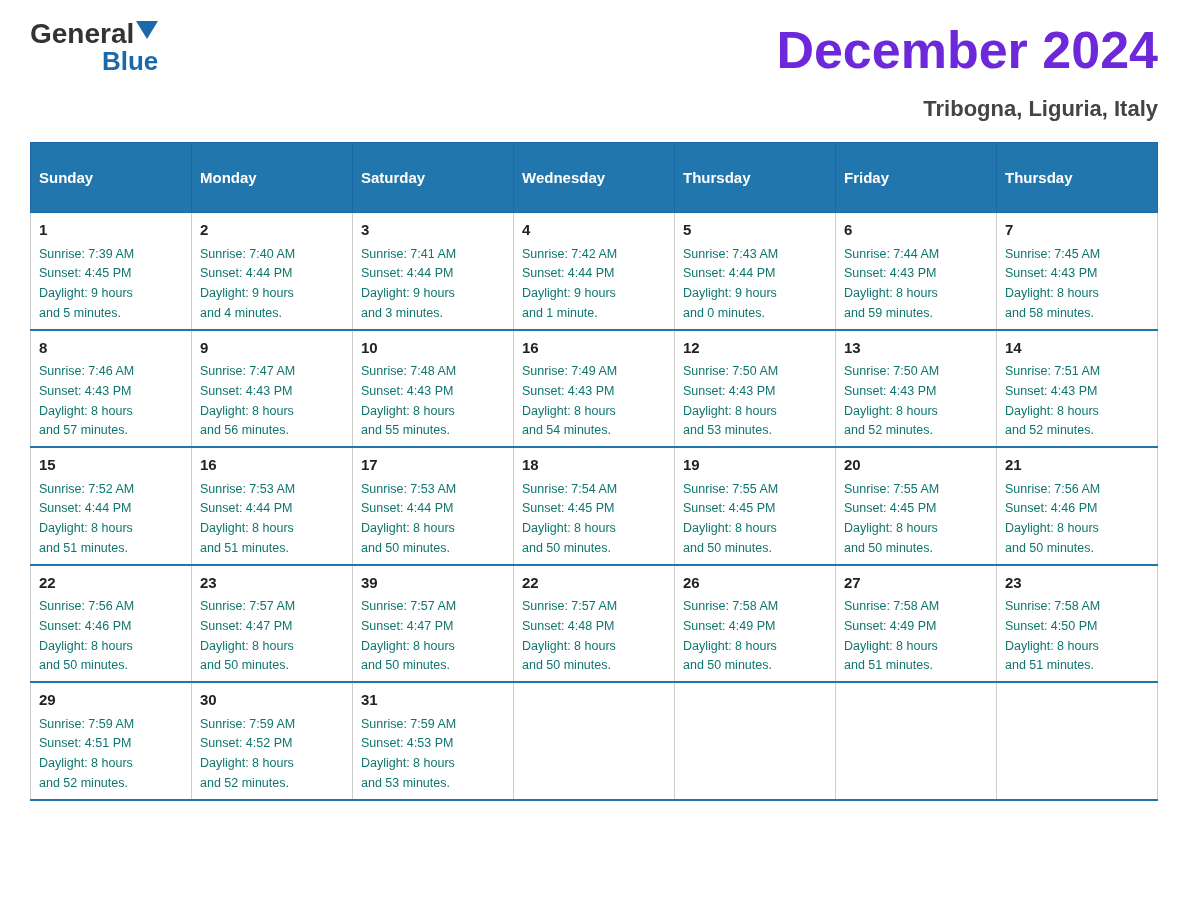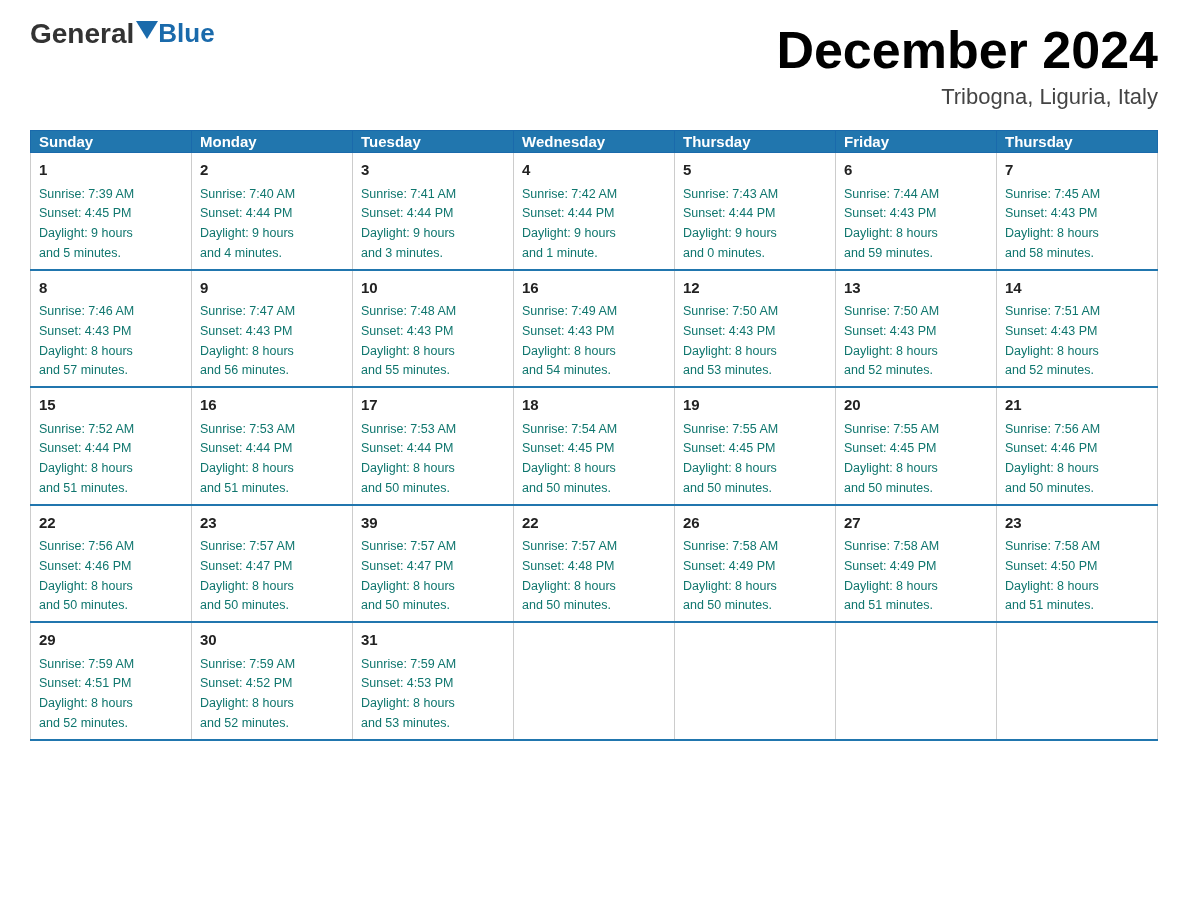--- a/index.html
+++ b/index.html
@@ -11,58 +11,58 @@
       min-height: 918px;
     }
     .header {
       display: flex;
       justify-content: space-between;
       align-items: flex-start;
       margin-bottom: 20px;
     }
     .logo {
       display: flex;
-      flex-direction: row;
-      align-items: flex-start;
+      flex-direction: column;
+      align-items: flex-end;
     }
     .logo-text {
       font-size: 28px;
       font-weight: bold;
       color: #333;
       line-height: 1;
     }
     .logo-blue-line {
       color: #1a6aab;
       font-size: 26px;
       font-weight: bold;
       margin-top: -2px;
     }
     .title-block {
       text-align: right;
     }
     .title-block h1 {
       font-size: 52px;
       font-weight: bold;
-      color: #000000;
+      color: #6d28d9;
     }
     .title-block h2 {
       font-size: 22px;
-      font-weight: normal;
+      font-weight: bold;
       color: #444;
-      margin-top: 4px;
+      margin-top: 16px;
     }
     table {
       width: 100%;
       border-collapse: collapse;
       table-layout: fixed;
     }
     thead tr th {
       background-color: #2176ae;
       color: #fff;
-      padding: 2px 8px;
+      padding: 26px 8px;
       font-size: 15px;
       font-weight: bold;
       text-align: left;
       border: 1px solid #1a6aab;
     }
     tbody tr td {
       border: 1px solid #ccc;
       vertical-align: top;
       padding: 6px 8px;
       font-size: 13px;
@@ -103,21 +103,21 @@
     <h1>December 2024</h1>
     <h2>Tribogna, Liguria, Italy</h2>
   </div>
 </div>
 
 <table>
   <thead>
     <tr>
     <th>Sunday</th>
         <th>Monday</th>
-        <th>Tuesday</th>
+        <th>Saturday</th>
         <th>Wednesday</th>
         <th>Thursday</th>
         <th>Friday</th>
         <th>Thursday</th>
       </tr>
   </thead>
   <tbody id="calendar-body">
   <tr>
         <td><span class="day-num">1</span>
           <span class="day-info">Sunrise: 7:39 AM<br>Sunset: 4:45 PM<br>Daylight: 9 hours<br>and 5 minutes.</span></td>

